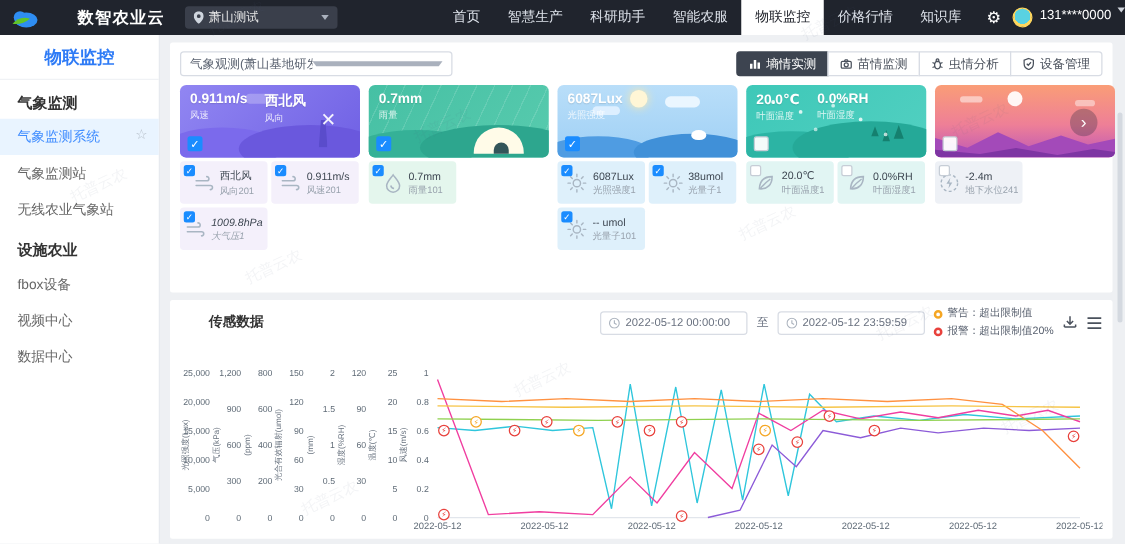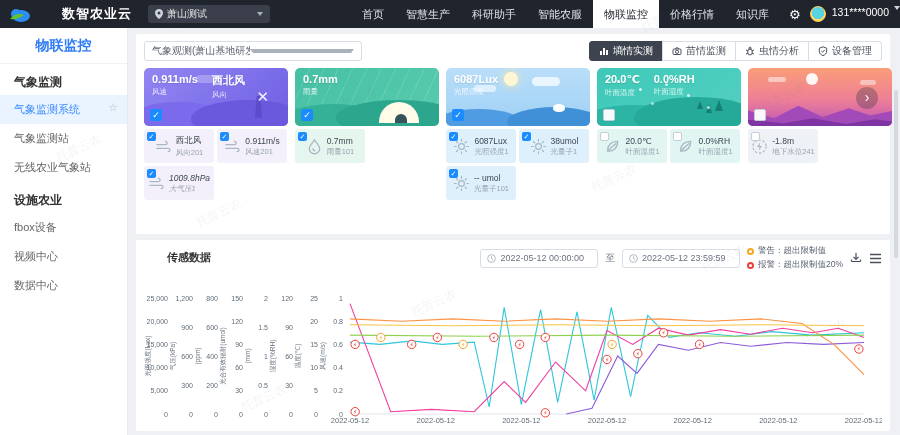--- a/index.html
+++ b/index.html
@@ -394,21 +394,21 @@
             <div class="chips">
               <div class="chip" style="background: rgb(238, 241, 246);">
                 <div class="cbx2 off"></div>
                 <span class="chip-ic" style="width: 17px; height: 17px; display: flex;">
                   <svg viewBox="0 0 18 18" fill="none" stroke="#a9b6c3" stroke-width="1.2">
                     <circle cx="9" cy="9" r="7" stroke-dasharray="2.5 2"></circle>
                     <path d="M9.8 4.5 L6.5 9.5 H9 L8.2 13.5 L11.5 8.5 H9 Z" fill="#a9b6c3" stroke="none"></path>
                   </svg>
                 </span>
                 <div class="chip-tx">
-                  <div class="v">-1.8m</div>
+                  <div class="v">-2.4m</div>
                   <div class="l">地下水位241</div>
                 </div>
               </div>
             </div>
           </div>
         </div>
     </div>
 
     <div class="panel" id="panel-chart">
       <div class="chart-head">

